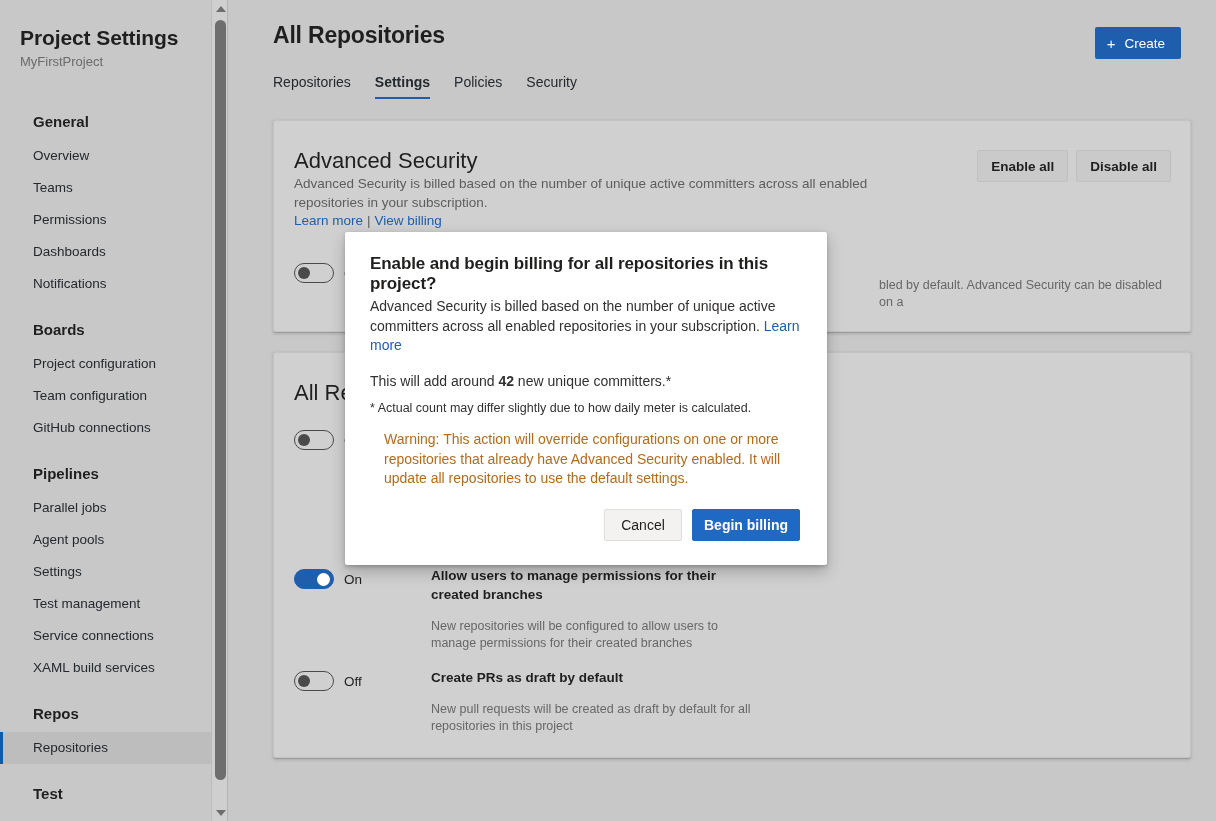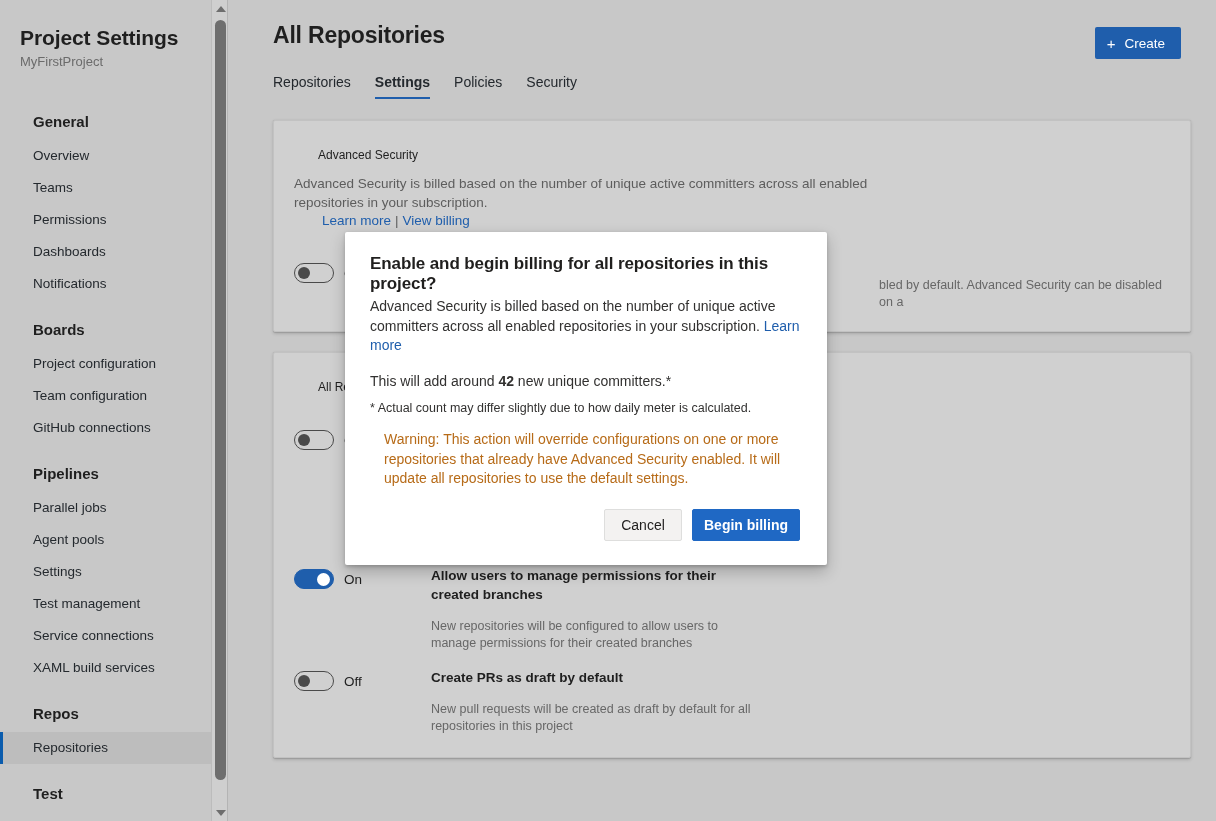--- a/index.html
+++ b/index.html
@@ -128,30 +128,30 @@
     background: #d0d0d0;
     border: 1px solid #c2c2c2;
     border-radius: 2px;
     box-shadow: 0 1.6px 3.6px rgba(0,0,0,0.14), 0 0.3px 0.9px rgba(0,0,0,0.12);
   }
   #card-advanced-security { left: 33px; top: 120px; width: 918px; height: 212px; }
   #card-all-repos        { left: 33px; top: 352px; width: 918px; height: 406px; }
 
   .card-h {
     position: absolute; left: 20px; top: 27px;
-    font-size: 12px; color: #1f1f1f; font-weight: 400; margin-left: 24px;
+    font-size: 22px; color: #1f1f1f; font-weight: 400;
   }
   .card-desc {
     position: absolute; left: 20px; top: 53px;
     width: 600px;
     font-size: 13.5px; color: #5d5d5d; line-height: 19px;
   }
   .card-links {
     position: absolute; left: 20px; top: 92px;
-    font-size: 13.5px; color: #5d5d5d; margin-left: 28px;
+    font-size: 13.5px; color: #5d5d5d;
   }
   .card-links a { color: #1f5eac; text-decoration: none; cursor: pointer; }
   .card-links .sep { color: #5d5d5d; margin: 0 4px; }
 
   .card-actions {
     position: absolute; right: 19px; top: 29px;
     display: flex; gap: 8px;
   }
   .ghost-btn {
     height: 32px; min-width: 84px;
@@ -309,20 +309,24 @@
       <div class="tab">Security</div>
     </div>
 
     <div class="card" id="card-advanced-security">
       <div class="card-h">Advanced Security</div>
       <div class="card-desc">Advanced Security is billed based on the number of unique active committers across all enabled repositories in your subscription.</div>
       <div class="card-links">
         <a>Learn more</a><span class="sep">|</span><a>View billing</a>
       </div>
 
+      <div class="card-actions">
+        <button class="ghost-btn">Enable all</button>
+        <button class="ghost-btn">Disable all</button>
+      </div>
 
       <div class="trow" style="top:142px;">
         <div class="toggle-wrap">
           <div class="switch off">
               <span class="knob"></span>
             </div>
           <span class="switch-label">Off</span>
         </div>
         <div class="trow-body">
           <div class="trow-sub wide" style="margin-top:17px; padding-left:448px;">bled by default. Advanced Security can be disabled on a</div>

